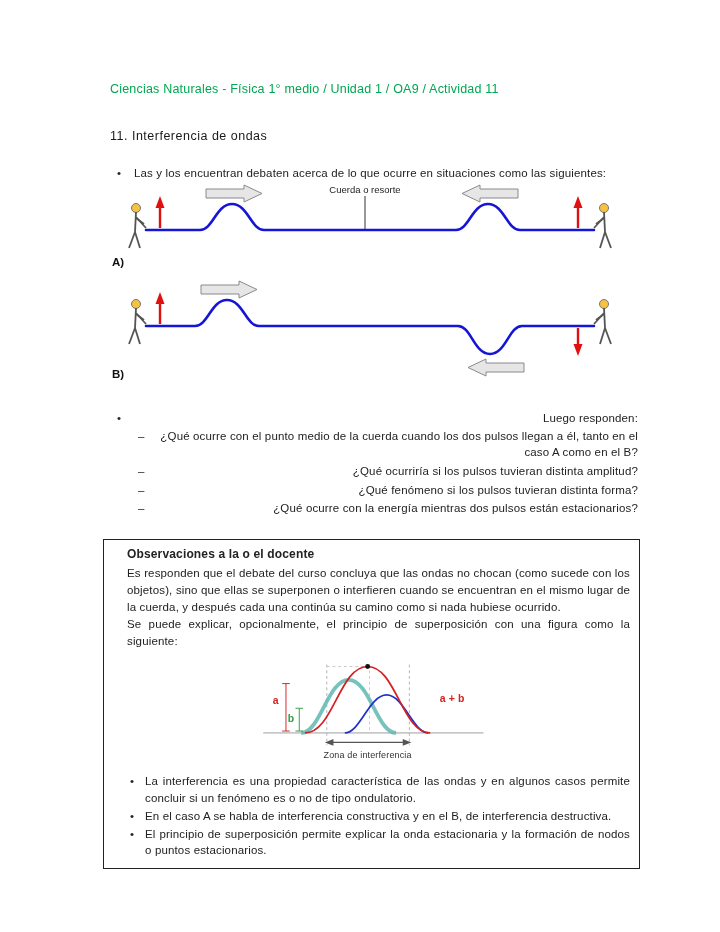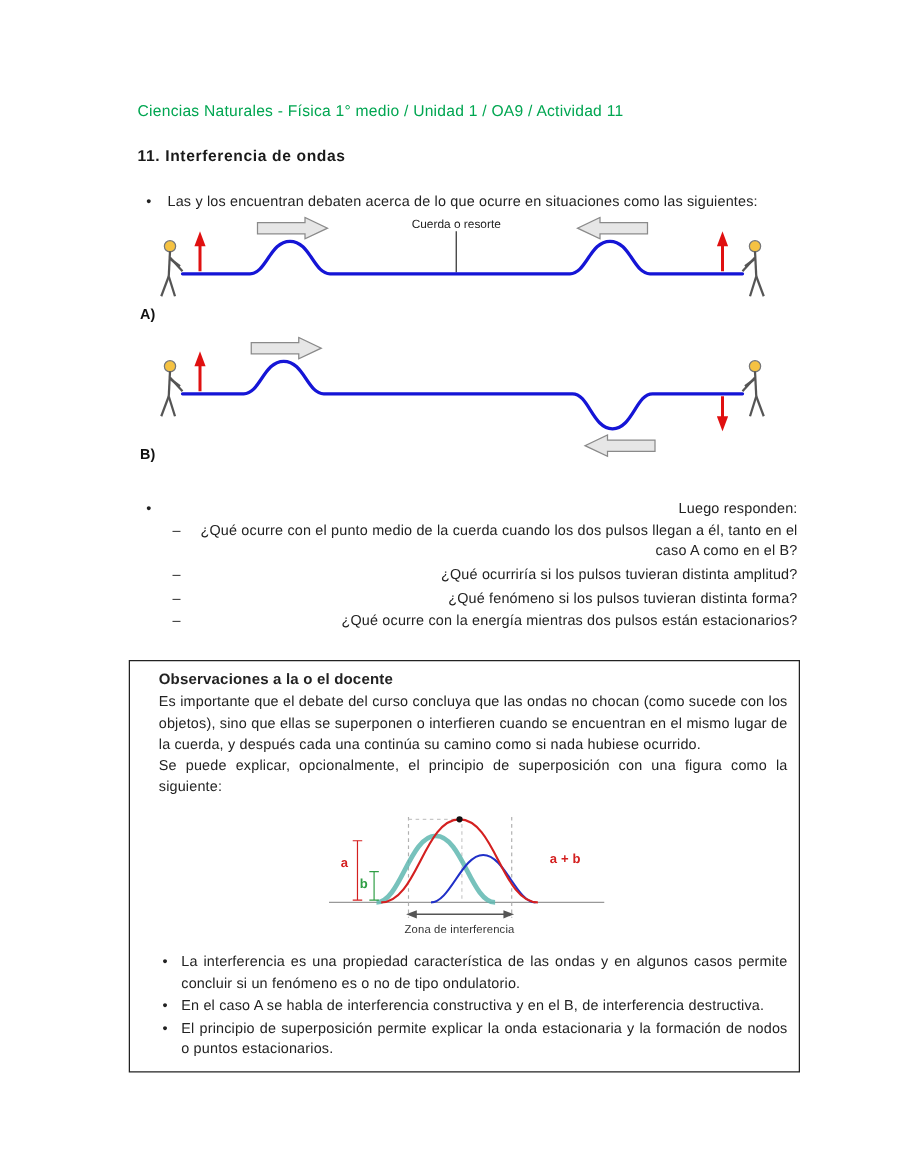--- a/index.html
+++ b/index.html
@@ -17,25 +17,25 @@
   .content {
     position: absolute;
     left: 110px;
     top: 82px;
     width: 528px;
   }
   .breadcrumb {
     color: #00a651;
     font-size: 12.5px;
     letter-spacing: 0.2px;
-    margin-bottom: 22px;
+    margin-bottom: 33px;
   }
   .doc-title {
     font-size: 12.5px;
-    font-weight: bold;
+    font-weight: normal;
     letter-spacing: 0.5px;
     margin-bottom: 22px;
     color: #1a1a1a;
   }
   .bullet-row { display: flex; font-size: 11.5px; line-height: 1.5; letter-spacing: 0.15px; }
   .b-marker { flex: 0 0 24px; padding-left: 7px; }
   .b-text { flex: 1; text-align: justify; }
   .q-row { display: flex; font-size: 11.5px; line-height: 1.45; letter-spacing: 0.15px; margin-left: 26px; margin-bottom: 2px; }
   .q-marker { flex: 0 0 20px; padding-left: 2px; }
   .q-text { flex: 1; text-align: right; }
@@ -175,21 +175,21 @@
       <span class="q-marker">–</span>
       <span class="q-text">¿Qué fenómeno si los pulsos tuvieran distinta forma?</span>
     </div>
     <div class="q-row">
       <span class="q-marker">–</span>
       <span class="q-text">¿Qué ocurre con la energía mientras dos pulsos están estacionarios?</span>
     </div>
 
     <div class="teacher-box">
       <div class="box-title">Observaciones a la o el docente</div>
-      <div class="box-para">Es importante que el debate del curso concluya que las ondas no chocan (como sucede con los objetos), sino que ellas se superponen o interfieren cuando se encuentran en el mismo lugar de la cuerda, y después cada una continúa su camino como si nada hubiese ocurrido.</div>
+      <div class="box-para">Es responden que el debate del curso concluya que las ondas no chocan (como sucede con los objetos), sino que ellas se superponen o interfieren cuando se encuentran en el mismo lugar de la cuerda, y después cada una continúa su camino como si nada hubiese ocurrido.</div>
       <div class="box-para">Se puede explicar, opcionalmente, el principio de superposición con una figura como la siguiente:</div>
 
       <div class="fig-wrap">
         <svg viewBox="0 0 280 118" width="266" height="112">
           <line x1="18" y1="80" x2="250" y2="80" stroke="#999" stroke-width="1"></line>
           <line x1="85" y1="8" x2="85" y2="93" stroke="#b0b0b0" stroke-width="1" stroke-dasharray="3 3"></line>
           <line x1="172" y1="8" x2="172" y2="93" stroke="#b0b0b0" stroke-width="1" stroke-dasharray="3 3"></line>
           <line x1="130" y1="8" x2="130" y2="80" stroke="#c8c8c8" stroke-width="1" stroke-dasharray="3 3"></line>
           <line x1="85" y1="10" x2="130" y2="10" stroke="#c8c8c8" stroke-width="1" stroke-dasharray="3 3"></line>
 

